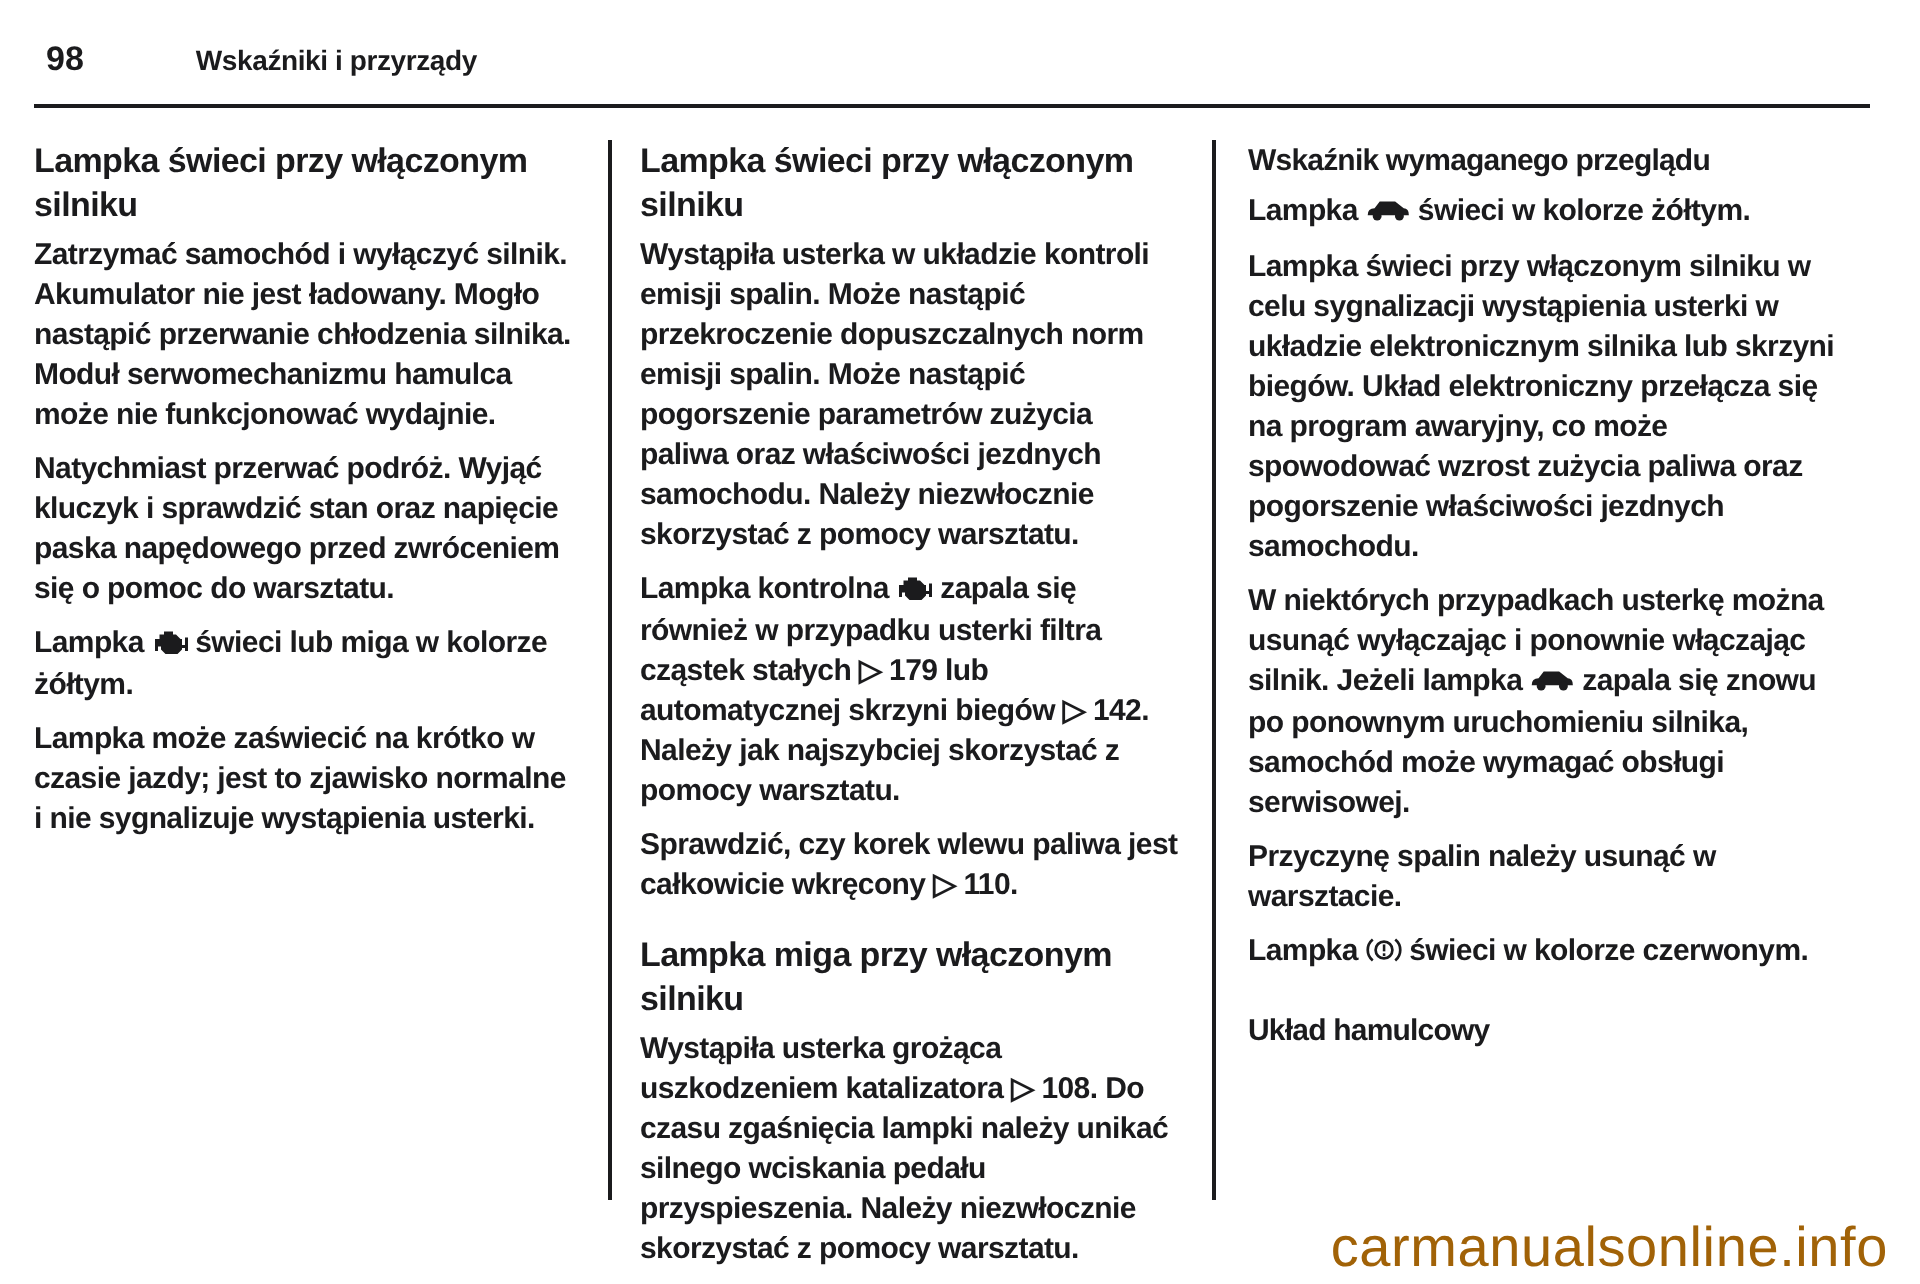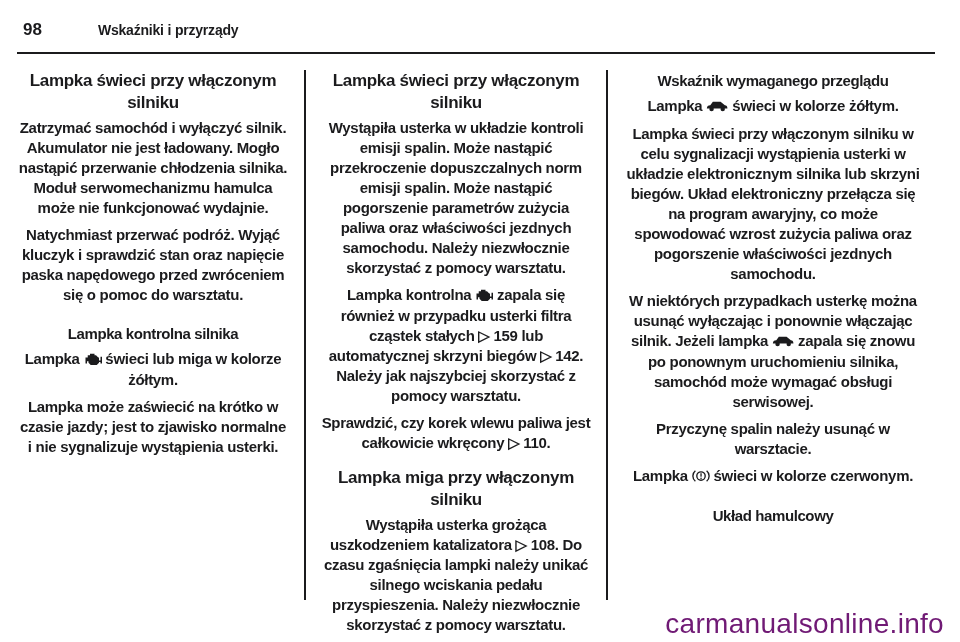--- a/index.html
+++ b/index.html
@@ -31,21 +31,21 @@
   .col-3 { width: 298px; }
   .v-divider {
     width: 2px; height: 530px;
     background: #1b1b1d;
     flex: none;
   }
   .v-divider.d1 { margin: 0 14px 0 15px; }
   .v-divider.d2 { margin: 0 16px 0 14px; }
 
   
-  .block { letter-spacing: -0.3px; text-align: center; }
+  .block { letter-spacing: -0.3px; }
   .paragraph {
     font-size: 15px; line-height: 20px; font-weight: 600;
     margin: 0 0 7px 0;
   }
   .sub-heading {
     font-size: 17px; line-height: 22px; font-weight: 700;
     margin: 14px 0 4px 0;
   }
   .section-heading {
     font-size: 15px; line-height: 21px; font-weight: 700;
@@ -58,53 +58,52 @@
   .sym { display: inline-block; vertical-align: -1px; }
   .sym svg { display: inline-block; height: 12px; width: auto; vertical-align: baseline; }
 
   .ref-arrow { font-weight: 700; }
 
   
   .watermark {
     position: absolute;
     right: 16px; bottom: 2px;
     font-size: 28px;
-    color: #701a75;
+    color: #a16207;
     font-weight: 400;
     letter-spacing: 0.3px;
   }
 </style>
 </head>
 <body>
 
 <div class="page">
 
   <div class="header-row">
     <span class="page-number">98</span>
     <span class="chapter-title">Wskaźniki i przyrządy</span>
   </div>
 
   <div class="columns">
     <div class="col col-1">
         <div class="block sub-heading">Lampka świeci przy włączonym silniku</div>
         <div class="block paragraph">Zatrzymać samochód i wyłączyć silnik. Akumulator nie jest ładowany. Mogło nastąpić przerwanie chłodzenia silnika. Moduł serwomechanizmu hamulca może nie funkcjonować wydajnie.</div>
         <div class="block paragraph">Natychmiast przerwać podróż. Wyjąć kluczyk i sprawdzić stan oraz napięcie paska napędowego przed zwróceniem się o pomoc do warsztatu.</div>
-        <div class="block section-heading">Lampka kontrolna silnika</div>
         <div class="block paragraph">Lampka <span class="sym"><svg viewBox="0 0 24 16">
               <path d="M5 6 L5 3 L8 3 L8 1 L14 1 L14 3 L16 3 L19 6 L20 6 L20 10 L22 10 L22 5 L24 5 L24 14 L22 14 L22 12 L20 12 L20 13 L17 16 L9 16 L6 13 L6 11 L4 11 L4 14 L2 14 L2 6 Z" fill="currentColor"></path>
             </svg></span> świeci lub miga w kolorze żółtym.</div>
         <div class="block paragraph">Lampka może zaświecić na krótko w czasie jazdy; jest to zjawisko normalne i nie sygnalizuje wystąpienia usterki.</div>
       </div>
     <div class="v-divider d1"></div>
     <div class="col col-2">
         <div class="block sub-heading">Lampka świeci przy włączonym silniku</div>
         <div class="block paragraph">Wystąpiła usterka w układzie kontroli emisji spalin. Może nastąpić przekroczenie dopuszczalnych norm emisji spalin. Może nastąpić pogorszenie parametrów zużycia paliwa oraz właściwości jezdnych samochodu. Należy niezwłocznie skorzystać z pomocy warsztatu.</div>
         <div class="block paragraph">Lampka kontrolna <span class="sym"><svg viewBox="0 0 24 16">
               <path d="M5 6 L5 3 L8 3 L8 1 L14 1 L14 3 L16 3 L19 6 L20 6 L20 10 L22 10 L22 5 L24 5 L24 14 L22 14 L22 12 L20 12 L20 13 L17 16 L9 16 L6 13 L6 11 L4 11 L4 14 L2 14 L2 6 Z" fill="currentColor"></path>
-            </svg></span> zapala się również w przypadku usterki filtra cząstek stałych <span class="ref-arrow">▷ 159</span> lub automatycznej skrzyni biegów <span class="ref-arrow">▷ 142</span>. Należy jak najszybciej skorzystać z pomocy warsztatu.</div>
+            </svg></span> zapala się również w przypadku usterki filtra cząstek stałych <span class="ref-arrow">▷ 179</span> lub automatycznej skrzyni biegów <span class="ref-arrow">▷ 142</span>. Należy jak najszybciej skorzystać z pomocy warsztatu.</div>
         <div class="block paragraph">Sprawdzić, czy korek wlewu paliwa jest całkowicie wkręcony <span class="ref-arrow">▷ 110</span>.</div>
         <div class="block sub-heading">Lampka miga przy włączonym silniku</div>
         <div class="block paragraph">Wystąpiła usterka grożąca uszkodzeniem katalizatora <span class="ref-arrow">▷ 108</span>. Do czasu zgaśnięcia lampki należy unikać silnego wciskania pedału przyspieszenia. Należy niezwłocznie skorzystać z pomocy warsztatu.</div>
       </div>
     <div class="v-divider d2"></div>
     <div class="col col-3">
         <div class="block section-heading">Wskaźnik wymaganego przeglądu</div>
         <div class="block paragraph">Lampka <span class="sym"><svg viewBox="0 0 26 14">
               <path d="M1 10 Q1 6 5 6 L8 2 L17 2 L22 6 Q25 6 25 10 Z" fill="currentColor"></path>
               <circle cx="6.5" cy="10.5" r="2.6" fill="currentColor"></circle>

